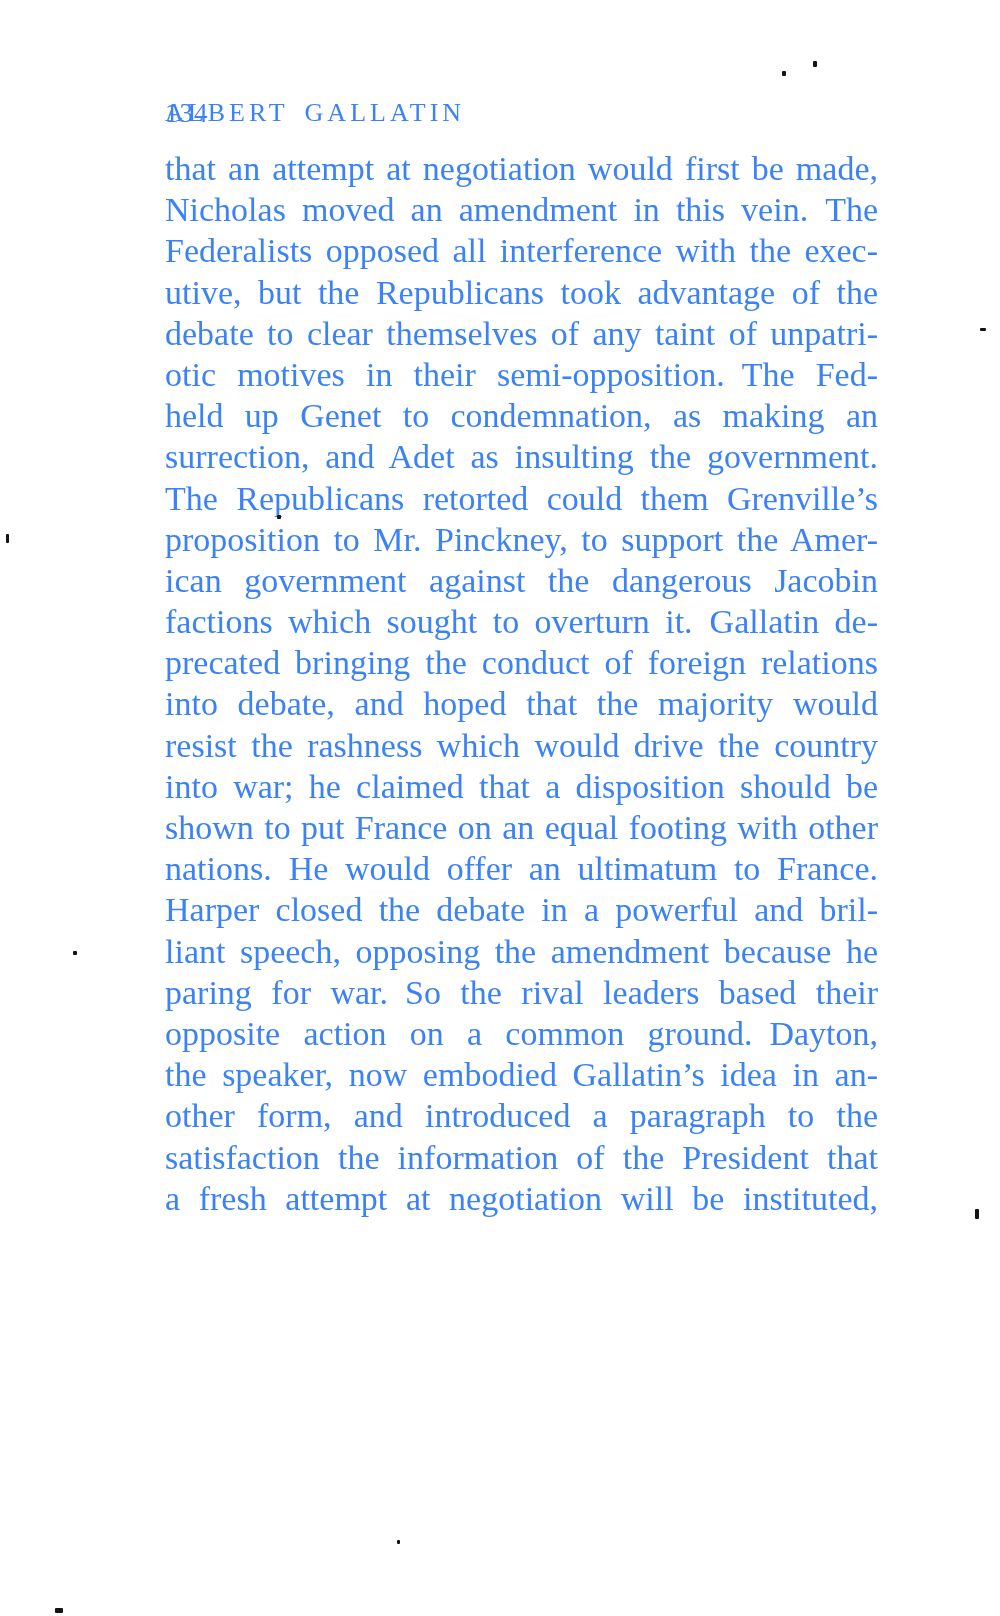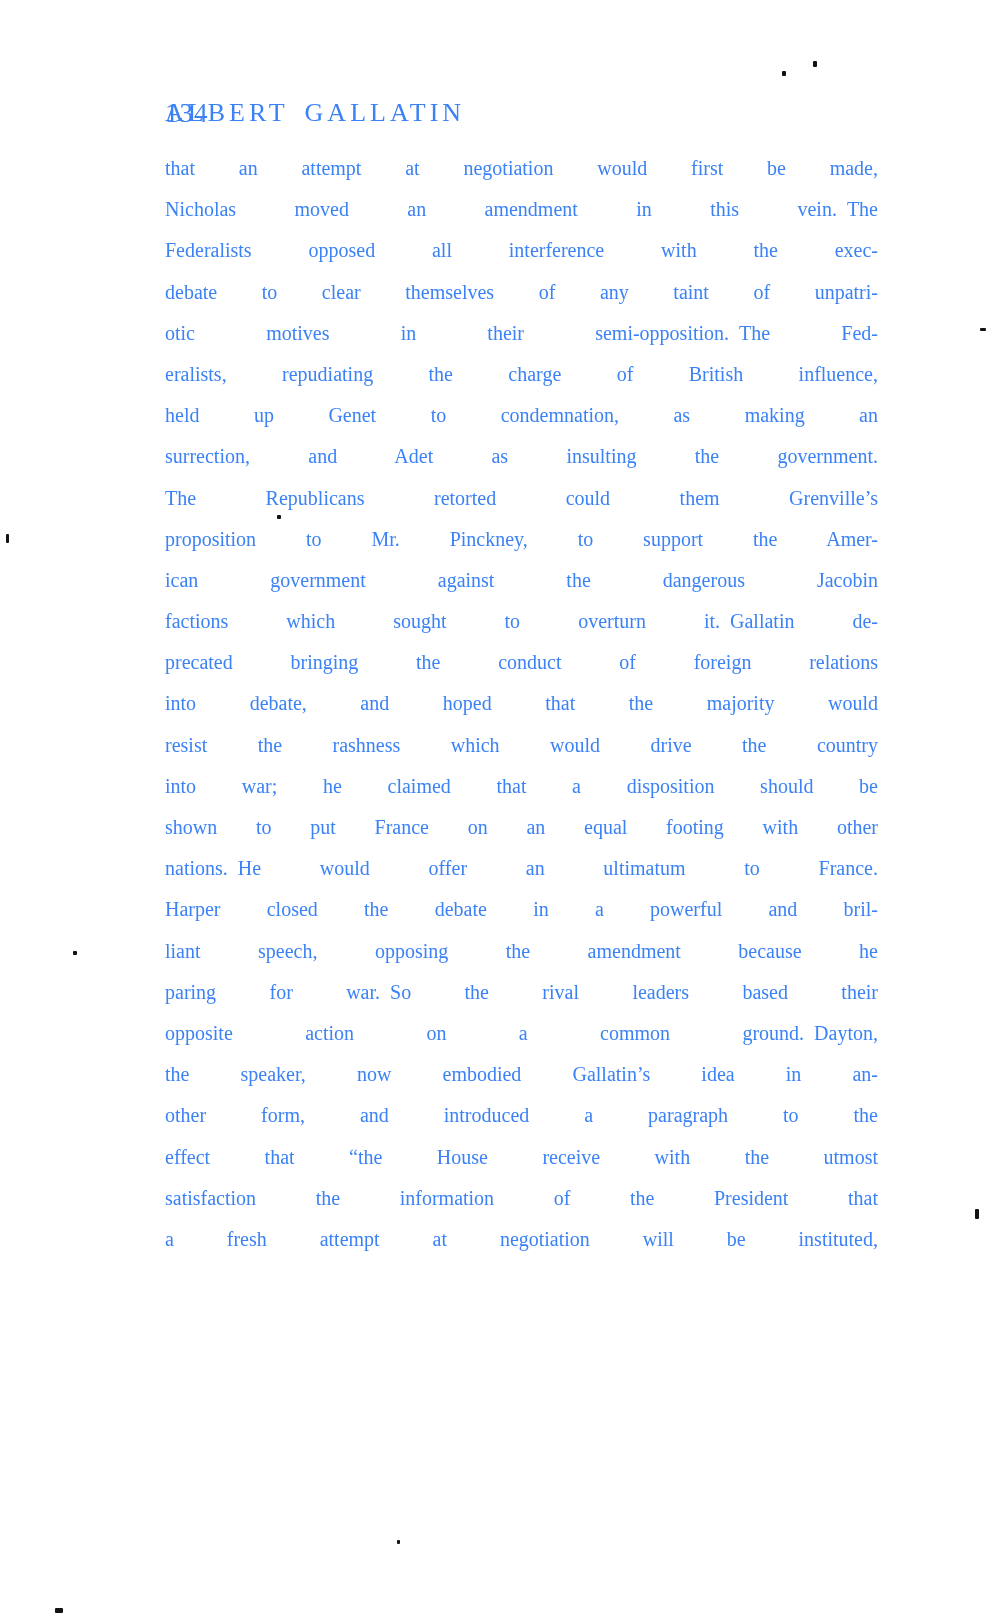--- a/index.html
+++ b/index.html
@@ -39,21 +39,21 @@
     letter-spacing: 4px;
     word-spacing: 6px;
   }
   .text-block {
     position: absolute;
     left: 165px;
     top: 148px;
     width: 713px;
   }
   .line {
-    font-size: 20px;
+    font-size: 34px;
     line-height: 41.2px;
     height: 41.2px;
     text-align: justify;
     text-align-last: justify;
     -moz-text-align-last: justify;
     white-space: normal;
     overflow: visible;
   }
   .speck {
     position: absolute;
@@ -69,42 +69,41 @@
 
   <div class="header">
     <span class="pagenum">134</span>
     <span class="title">ALBERT GALLATIN</span>
   </div>
 
   <div class="text-block" id="text-block">
       <div class="line">that an attempt at negotiation would first be made,</div>
       <div class="line">Nicholas moved an amendment in this vein. The</div>
       <div class="line">Federalists opposed all interference with the exec-</div>
+      <div class="line">utive, but the Republicans took advantage of the</div>
       <div class="line">debate to clear themselves of any taint of unpatri-</div>
       <div class="line">otic motives in their semi-opposition. The Fed-</div>
-      <div class="line">eralists, repudiating the charge of British influence,</div>
       <div class="line">held up Genet to condemnation, as making an</div>
       <div class="line">surrection, and Adet as insulting the government.</div>
       <div class="line">The Republicans retorted could them Grenville’s</div>
       <div class="line">proposition to Mr. Pinckney, to support the Amer-</div>
       <div class="line">ican government against the dangerous Jacobin</div>
       <div class="line">factions which sought to overturn it. Gallatin de-</div>
       <div class="line">precated bringing the conduct of foreign relations</div>
       <div class="line">into debate, and hoped that the majority would</div>
       <div class="line">resist the rashness which would drive the country</div>
       <div class="line">into war; he claimed that a disposition should be</div>
       <div class="line">shown to put France on an equal footing with other</div>
       <div class="line">nations. He would offer an ultimatum to France.</div>
       <div class="line">Harper closed the debate in a powerful and bril-</div>
       <div class="line">liant speech, opposing the amendment because he</div>
       <div class="line">paring for war. So the rival leaders based their</div>
       <div class="line">opposite action on a common ground. Dayton,</div>
       <div class="line">the speaker, now embodied Gallatin’s idea in an-</div>
       <div class="line">other form, and introduced a paragraph to the</div>
-      <div class="line">effect that “the House receive with the utmost</div>
       <div class="line">satisfaction the information of the President that</div>
       <div class="line">a fresh attempt at negotiation will be instituted,</div>
     </div>
 
   <div id="specks">
       <span class="speck" style="left: 813px; top: 61px; width: 4px; height: 6px;"></span>
       <span class="speck" style="left: 782px; top: 71px; width: 4px; height: 5px;"></span>
       <span class="speck" style="left: 980px; top: 328px; width: 6px; height: 3px;"></span>
       <span class="speck" style="left: 6px; top: 534px; width: 3px; height: 9px;"></span>
       <span class="speck" style="left: 277px; top: 515px; width: 4px; height: 4px;"></span>

